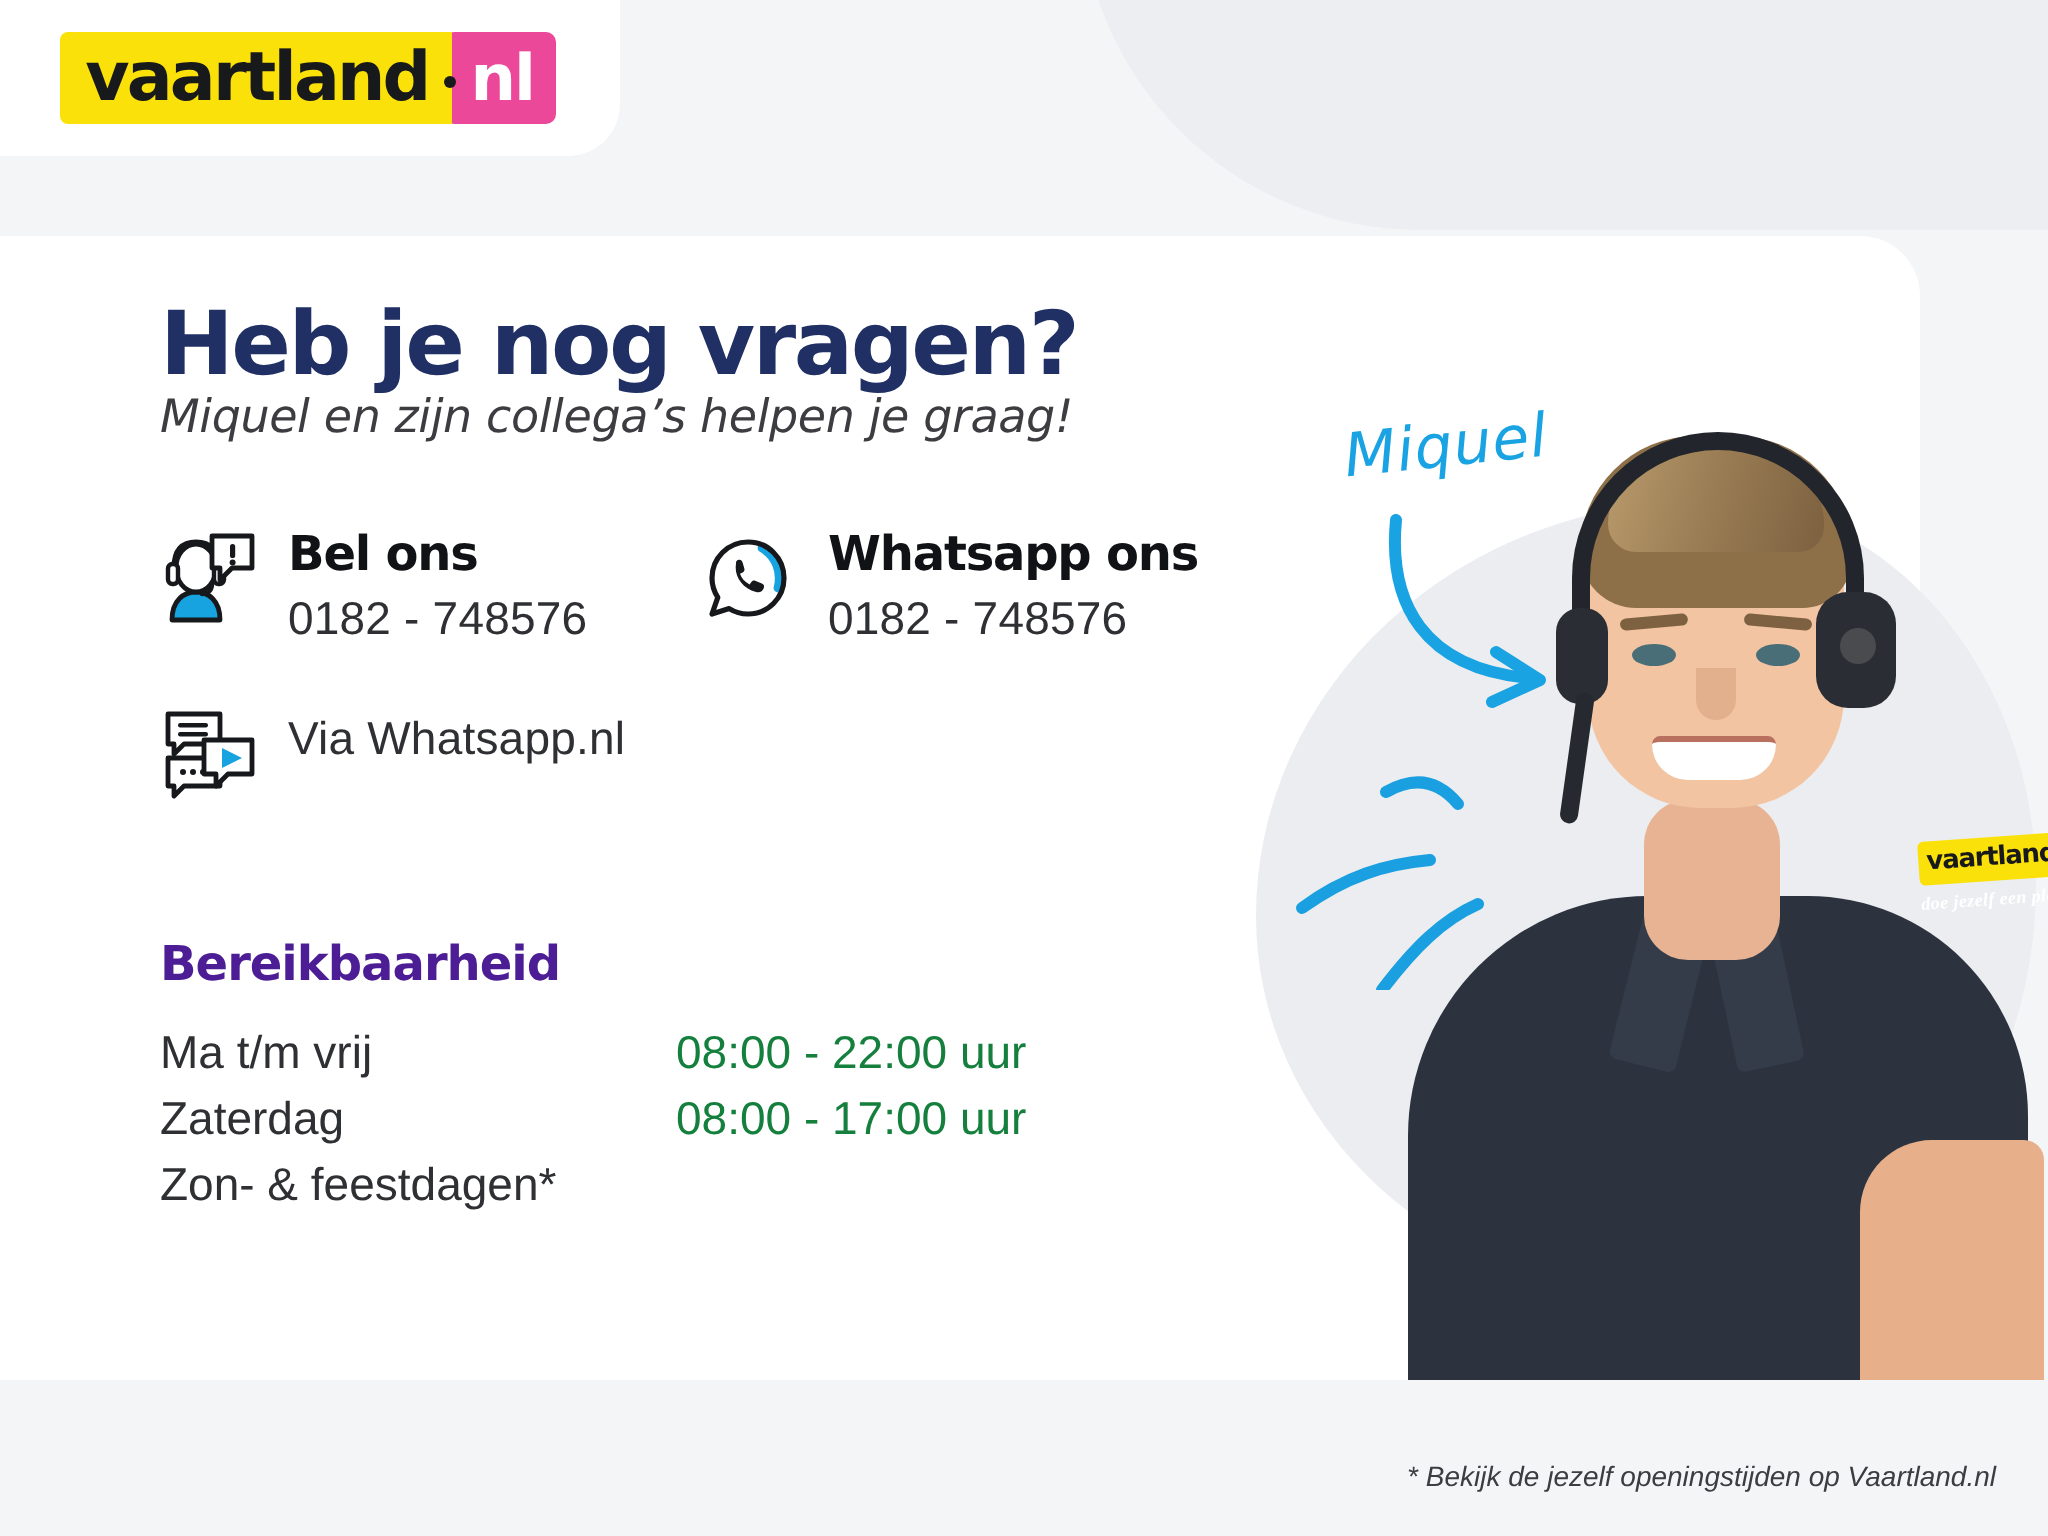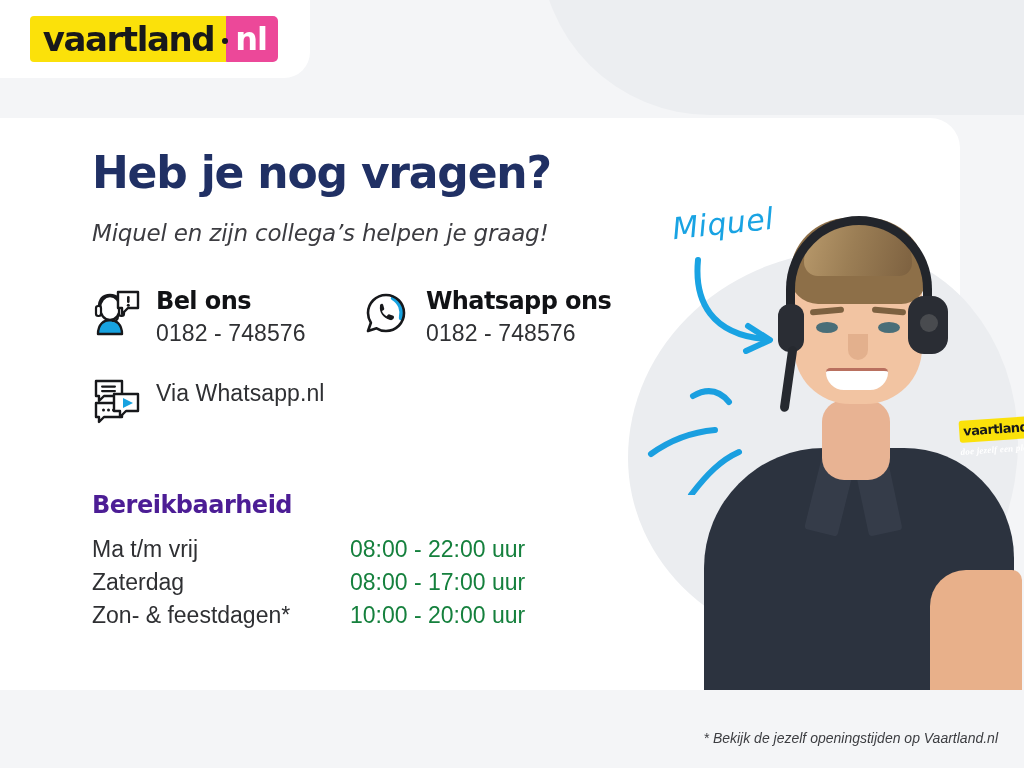--- a/index.html
+++ b/index.html
@@ -215,39 +215,39 @@
     letter-spacing: .5px;
     transform: rotate(-6deg);
     z-index: 5;
   }
   .arrow-svg { position: absolute; left: 690px; top: 256px; z-index: 5; }
   .dashes-svg { position: absolute; left: 645px; top: 360px; z-index: 5; }
 
   
   .content {
     position: absolute;
-    left: 92px; top: 150px;
+    left: 80px; top: 150px;
     width: 560px;
     z-index: 4;
   }
   .headline {
     font-family: "DejaVu Sans", sans-serif;
     font-size: 44px;
     font-weight: bold;
     color: #203064;
     letter-spacing: -1.2px;
     line-height: 1.05;
   }
   .subhead {
     font-family: "DejaVu Sans", sans-serif;
     font-size: 23px;
     font-style: italic;
     font-weight: 400;
     color: #3c3c41;
-    margin-top: 24px;
+    margin-top: 0;
     letter-spacing: -.2px;
   }
 
   .contact-grid { margin-top: 42px; }
   .contact-row { display: flex; }
   .contact-row + .contact-row { margin-top: 28px; }
   .contact-item { display: flex; align-items: flex-start; }
   .contact-item.col1 { width: 270px; }
   .contact-icon { width: 56px; flex: 0 0 56px; padding-top: 2px; }
   .contact-text { padding-left: 8px; }
@@ -428,19 +428,18 @@
       <div class="hours-row">
         <span class="hours-day">Ma t/m vrij</span>
         <span class="hours-time">08:00 - 22:00 uur</span>
       </div>
       <div class="hours-row">
         <span class="hours-day">Zaterdag</span>
         <span class="hours-time">08:00 - 17:00 uur</span>
       </div>
       <div class="hours-row">
         <span class="hours-day">Zon- &amp; feestdagen*</span>
-        <span class="hours-time">10:00 - 20:00 uur</span>
       </div>
     </div>
   </div>
 </div>
 
 <div class="footnote">* Bekijk de jezelf openingstijden op Vaartland.nl</div>
 
 </body></html>

